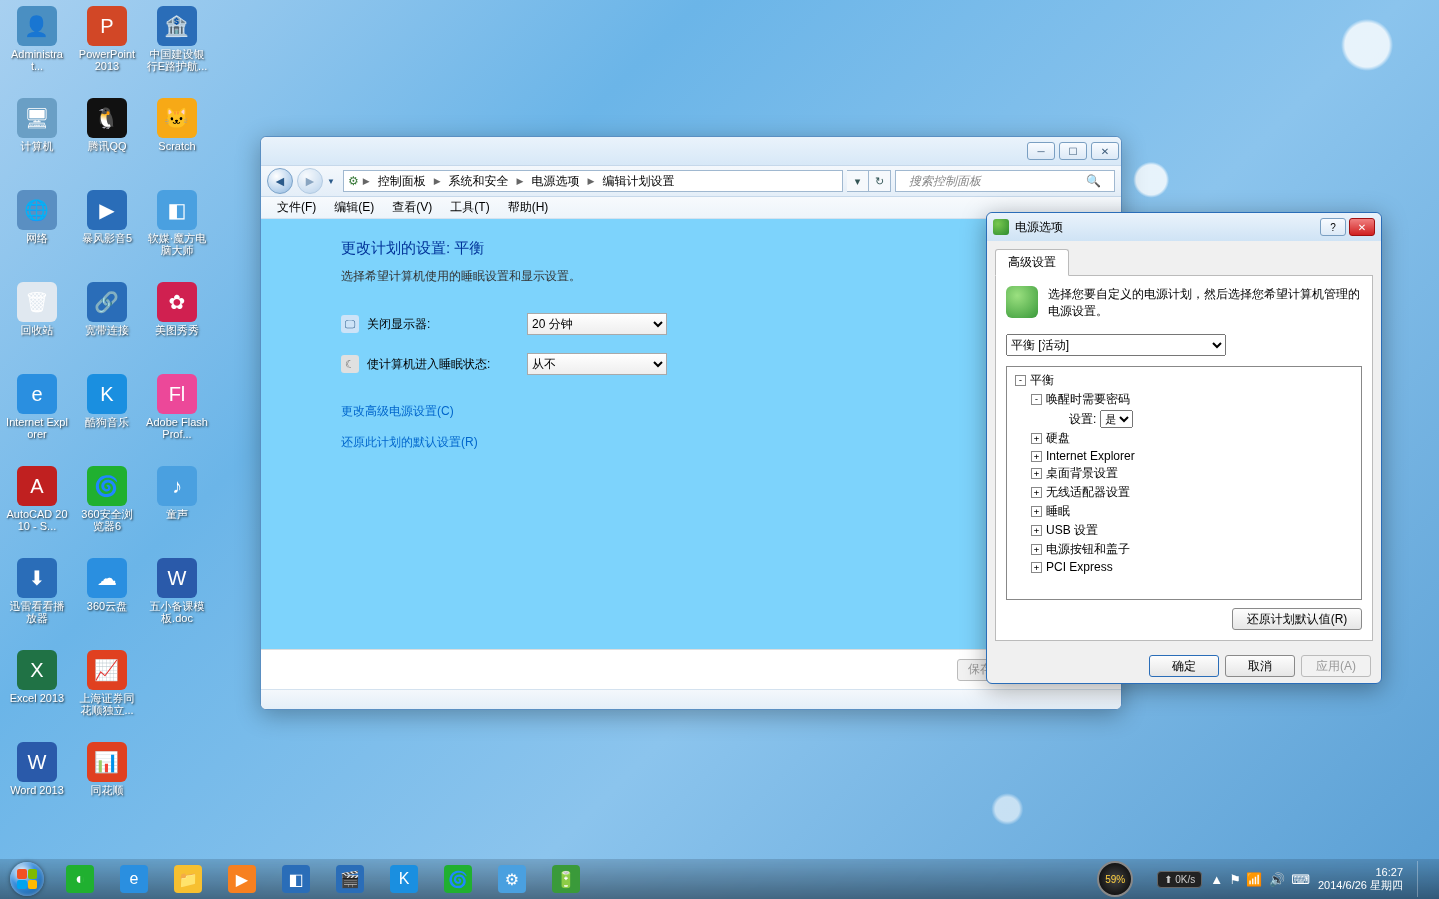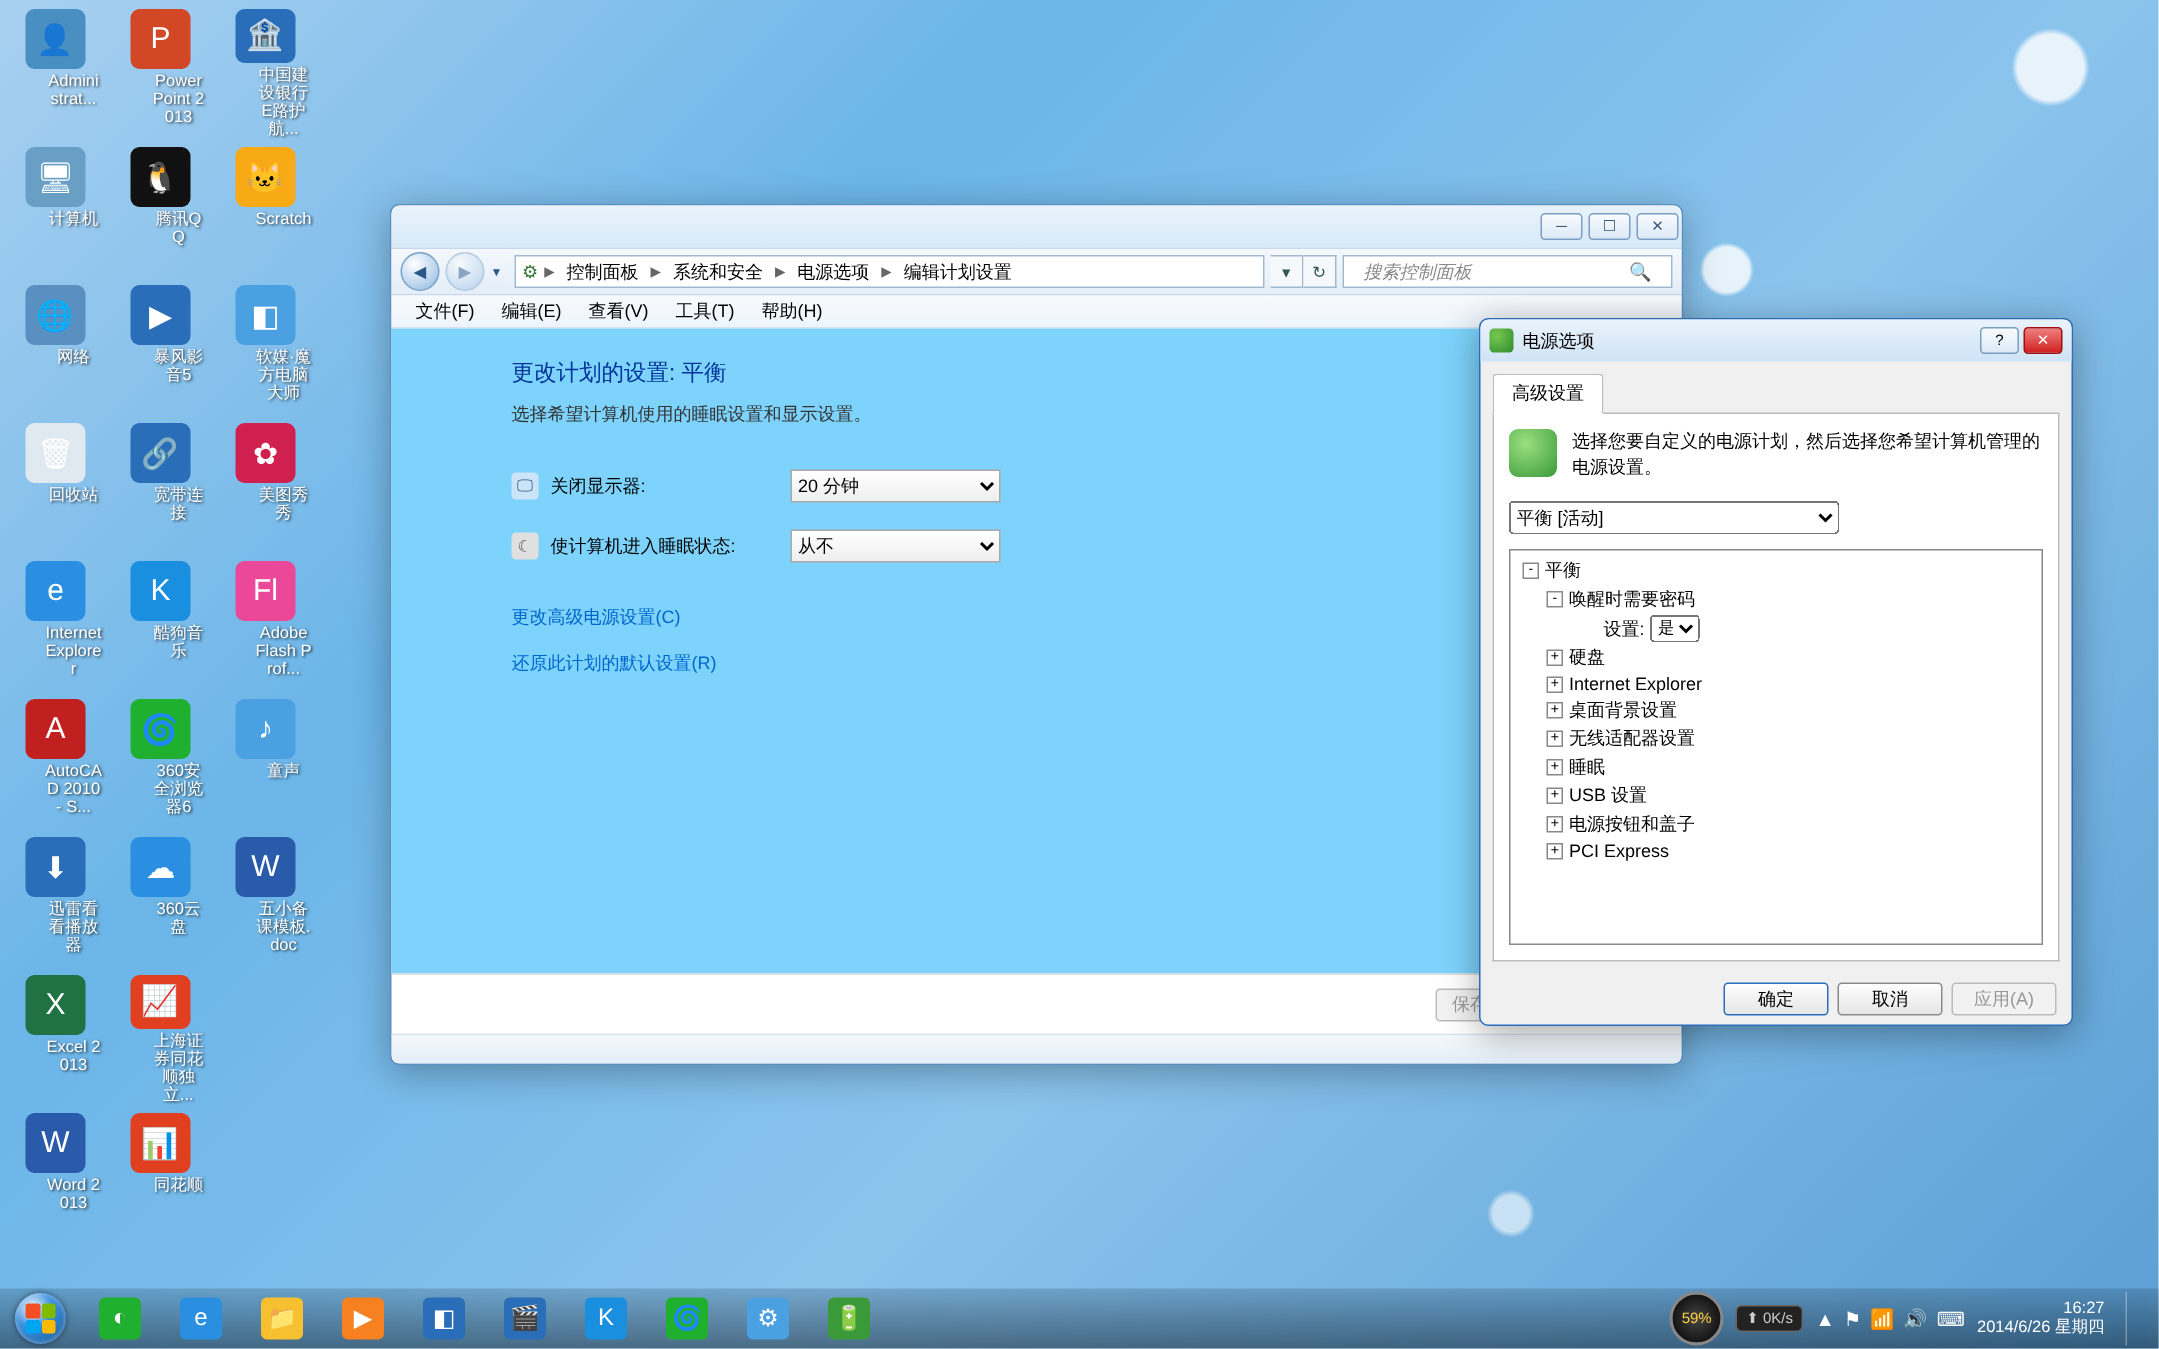--- a/index.html
+++ b/index.html
@@ -8,21 +8,21 @@
  radial-gradient(circle at 80% 20%, rgba(255,255,255,0.8) 0 15px, transparent 18px),
  radial-gradient(circle at 90% 40%, rgba(255,255,255,0.9) 0 20px, transparent 24px),
  radial-gradient(circle at 85% 70%, rgba(255,255,255,0.7) 0 18px, transparent 22px),
  radial-gradient(circle at 95% 5%, rgba(255,255,255,0.8) 0 22px, transparent 26px),
  radial-gradient(circle at 70% 90%, rgba(255,255,255,0.6) 0 12px, transparent 16px);
  pointer-events:none;}
 .desktop-icons { position: absolute; top: 0; left: 0; padding: 4px; }
 .icon-grid { display: grid; grid-template-columns: repeat(3, 66px); grid-auto-rows: 90px; gap: 2px 4px; }
 .desktop-icon { display: flex; flex-direction: column; align-items: center; justify-content: flex-start; text-align: center; cursor: pointer; padding: 2px; }
 .desktop-icon .ico { width: 40px; height: 40px; border-radius: 6px; margin-bottom: 2px; display:flex; align-items:center; justify-content:center; font-size:20px; color:#fff; }
-.desktop-icon .lbl { font-size: 11px; color: #fff; text-shadow: 1px 1px 2px rgba(0,0,0,0.8); line-height: 1.1; max-width: 64px; word-break: break-all; margin-left: 24px; }
+.desktop-icon .lbl { font-size: 11px; color: #fff; text-shadow: 1px 1px 2px rgba(0,0,0,0.8); line-height: 1.1; max-width: 64px; word-break: break-all; }
 
 
 .explorer { position: absolute; left: 260px; top: 136px; width: 862px; height: 574px; background: #fff; border: 1px solid #5a8fc2; border-radius: 6px; box-shadow: 0 5px 25px rgba(0,0,0,.3); display: flex; flex-direction: column; }
 .titlebar { height: 28px; background: linear-gradient(#eaf3fb,#d7e8f7); border-radius: 6px 6px 0 0; display: flex; justify-content: flex-end; align-items: center; padding: 0 2px; }
 .winbtn { width: 28px; height: 18px; border: 1px solid #7a9fc2; border-radius: 3px; margin-left: 4px; background: linear-gradient(#f8fbff,#dce9f6); display:flex; align-items:center; justify-content:center; font-size:10px; color:#3a5a7a; cursor:pointer;}
 .addrbar { height: 32px; background: linear-gradient(#f4f8fc,#e4eef8); border-top:1px solid #c6d8ea; border-bottom:1px solid #c6d8ea; display:flex; align-items:center; padding: 0 6px; gap:4px;}
 .navbtn { width:26px; height:26px; border-radius:50%; background: radial-gradient(circle at 35% 30%,#fff,#bcd5ee 60%,#8ab4dd); border:1px solid #7ca3c9; display:flex; align-items:center; justify-content:center; color:#2a5a8a; font-size:14px; cursor:pointer;}
 .navdrop{ width:12px; color:#2a5a8a; font-size:8px; }
 .addr { flex:1; height:22px; border:1px solid #a0b8d0; background:#fff; display:flex; align-items:center; padding:0 4px; font-size:12px; gap:4px;}
 .addr .seg { padding: 0 4px; cursor:pointer;}
@@ -76,21 +76,21 @@
 .start .orb span{ border-radius:2px;}
 .tbtns{ display:flex; gap:2px; margin-left:4px;}
 .tbtn2{ width:52px; height:36px; border-radius:3px; display:flex; align-items:center; justify-content:center; cursor:pointer; border:1px solid transparent;}
 .tbtn2 .ic{ width:28px; height:28px; border-radius:4px; display:flex; align-items:center; justify-content:center; font-size:16px; color:#fff;}
 .tray{ margin-left:auto; display:flex; align-items:center; gap:8px; padding-right:6px;}
 .tray-icons{ display:flex; gap:6px; font-size:13px; color:#fff; align-items:center;}
 .tray-icons span{cursor:pointer;}
 .clock{ color:#fff; font-size:11px; text-align:right; line-height:1.2;}
 .showdesk{ width:12px; height:36px; border-left:1px solid rgba(255,255,255,.3); margin-left:6px; cursor:pointer;}
 .tray .gauge{ width:36px; height:36px; border-radius:50%; background:radial-gradient(circle,#444,#000); border:2px solid #888; display:flex; align-items:center; justify-content:center; font-size:10px; color:#ffd040; font-weight:normal;}
-.tray .net{ background:#222; border:1px solid #666; border-radius:4px; padding:2px 6px; color:#ccc; font-size:10px;}
+.tray .net{ background:#222; border:1px solid #666; border-radius:4px; padding:2px 6px; color:#ccc; font-size:10px;margin-left:16px;}
 </style>
 </head>
 <body>
 
 <div class="desktop-icons">
   <div class="icon-grid" id="icon-grid">
       <div class="desktop-icon">
         <div class="ico" style="background:#4a8fc2">👤</div>
         <div class="lbl">Administrat...</div>
       </div>
@@ -317,20 +317,23 @@
             <div class="tn d2">
               <span class="exp">+</span>
               <span>电源按钮和盖子</span>
             </div>
             <div class="tn d2">
               <span class="exp">+</span>
               <span>PCI Express</span>
             </div>
           </div>
       </div>
+      <div class="restore-row">
+        <button class="btn" style="min-width:130px">还原计划默认值(R)</button>
+      </div>
     </div>
   </div>
   <div class="dlg-footer">
     <button class="btn primary">确定</button>
     <button class="btn">取消</button>
     <button class="btn" disabled="">应用(A)</button>
   </div>
 </div>
 
 <div class="taskbar">

